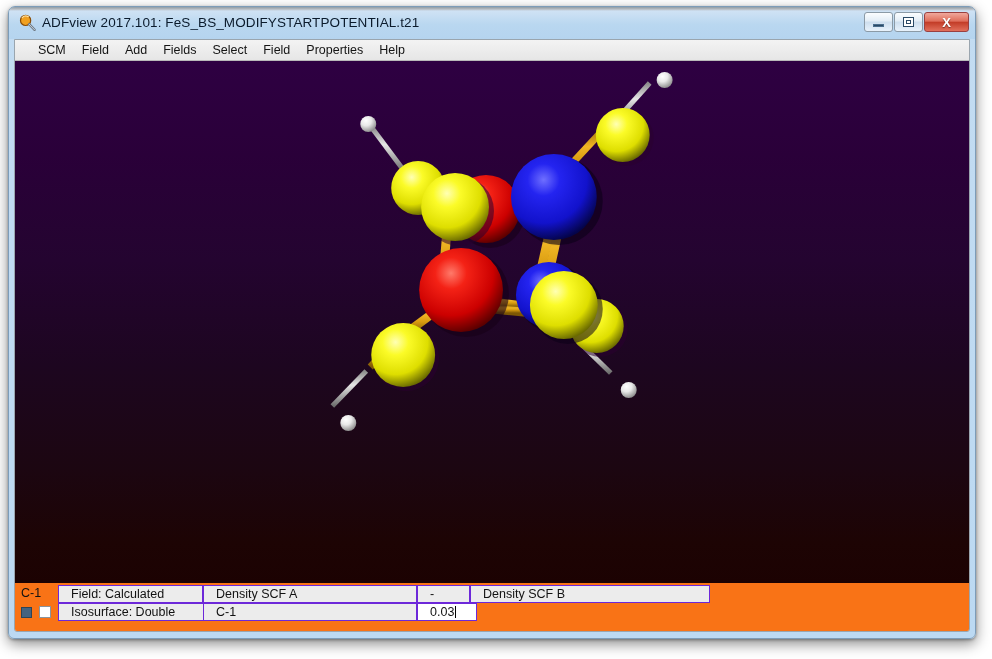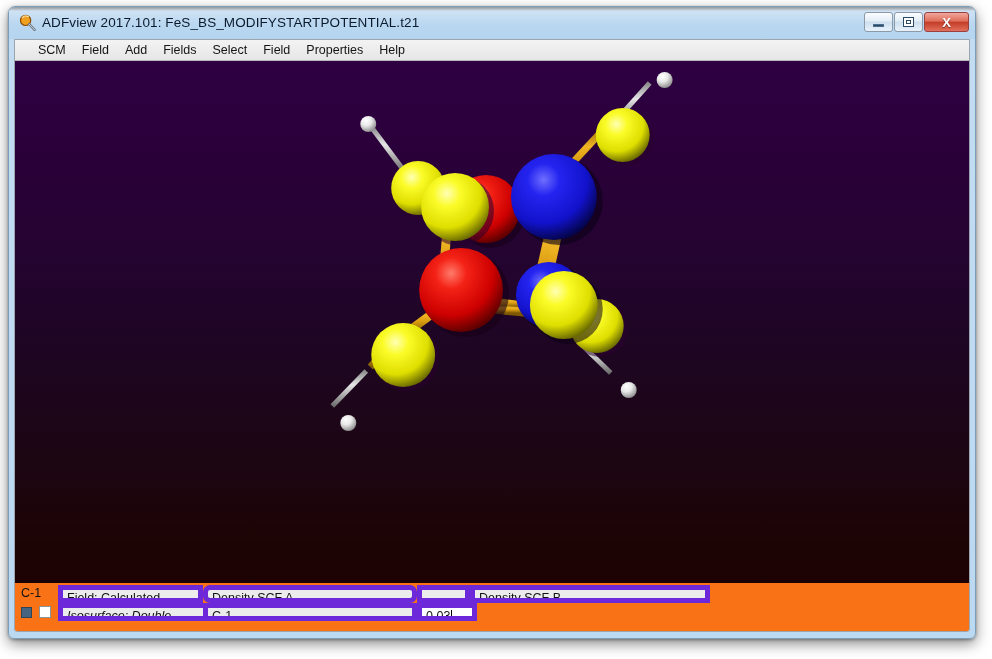--- a/index.html
+++ b/index.html
@@ -86,21 +86,21 @@
   #bottom-panel{
     position:absolute;left:0;right:0;bottom:0;height:48px;
     background:#f97316;
   }
   .prow{position:absolute;left:0;right:0;height:18px;}
   #prow1{top:2px;}
   #prow2{top:20px;}
   .pcell{
     position:absolute;height:18px;line-height:17px;box-sizing:border-box;
     font-size:12.5px;color:#121212;background:#ececec;
-    border:5px solid #6d28d9;padding-left:4px;white-space:nowrap;overflow:hidden;
+    border:1px solid #6d28d9;padding-left:12px;white-space:nowrap;overflow:hidden;
   }
   .pcell.plain{background:transparent;border:none;padding-left:4px;}
   .pcell.active{background:#ffffff;}
   .caret{display:inline-block;width:1px;height:12px;background:#000;
      vertical-align:-2px;margin-left:1px;}
   .swatch{position:absolute;left:4px;top:4px;width:11px;height:11px;
      background:#46637f;border:1px solid #2f4455;box-sizing:border-box;}
   .cbox{position:absolute;left:22px;top:3px;width:12px;height:12px;
      background:#ffffff;border:1px solid #8a949d;box-sizing:border-box;}
 </style>
@@ -248,31 +248,31 @@
           <circle cx="550" cy="244" r="34" fill="url(#gYel)"></circle>
         </g>
       </svg>
     </div>
 
     <div id="bottom-panel">
 
       <div class="prow" id="prow1">
         <div class="pcell plain" style="left:2px;width:40px;">C-1</div>
         <div class="pcell" style="left:43px;width:145px;">Field: Calculated</div>
-        <div class="pcell" style="left:188px;width:214px;border-radius:7px;">Density SCF A</div>
+        <div class="pcell" style="left:188px;width:214px;">Density SCF A</div>
         <div class="pcell" style="left:402px;width:53px;">-</div>
         <div class="pcell" style="left:455px;width:240px;">Density SCF B</div>
       </div>
 
       <div class="prow" id="prow2">
         <div class="pcell plain" style="left:2px;width:40px;">
           <span class="swatch"></span>
           <span class="cbox"></span>
         </div>
-        <div class="pcell" style="left:43px;width:175px;font-style:italic;">Isosurface: Double</div>
+        <div class="pcell" style="left:43px;width:175px;">Isosurface: Double</div>
         <div class="pcell" style="left:188px;width:214px;">C-1</div>
         <div class="pcell active" style="left:402px;width:60px;">
           <span>0.03</span><span class="caret"></span>
         </div>
       </div>
 
     </div>
   </div>
 </div>
 

